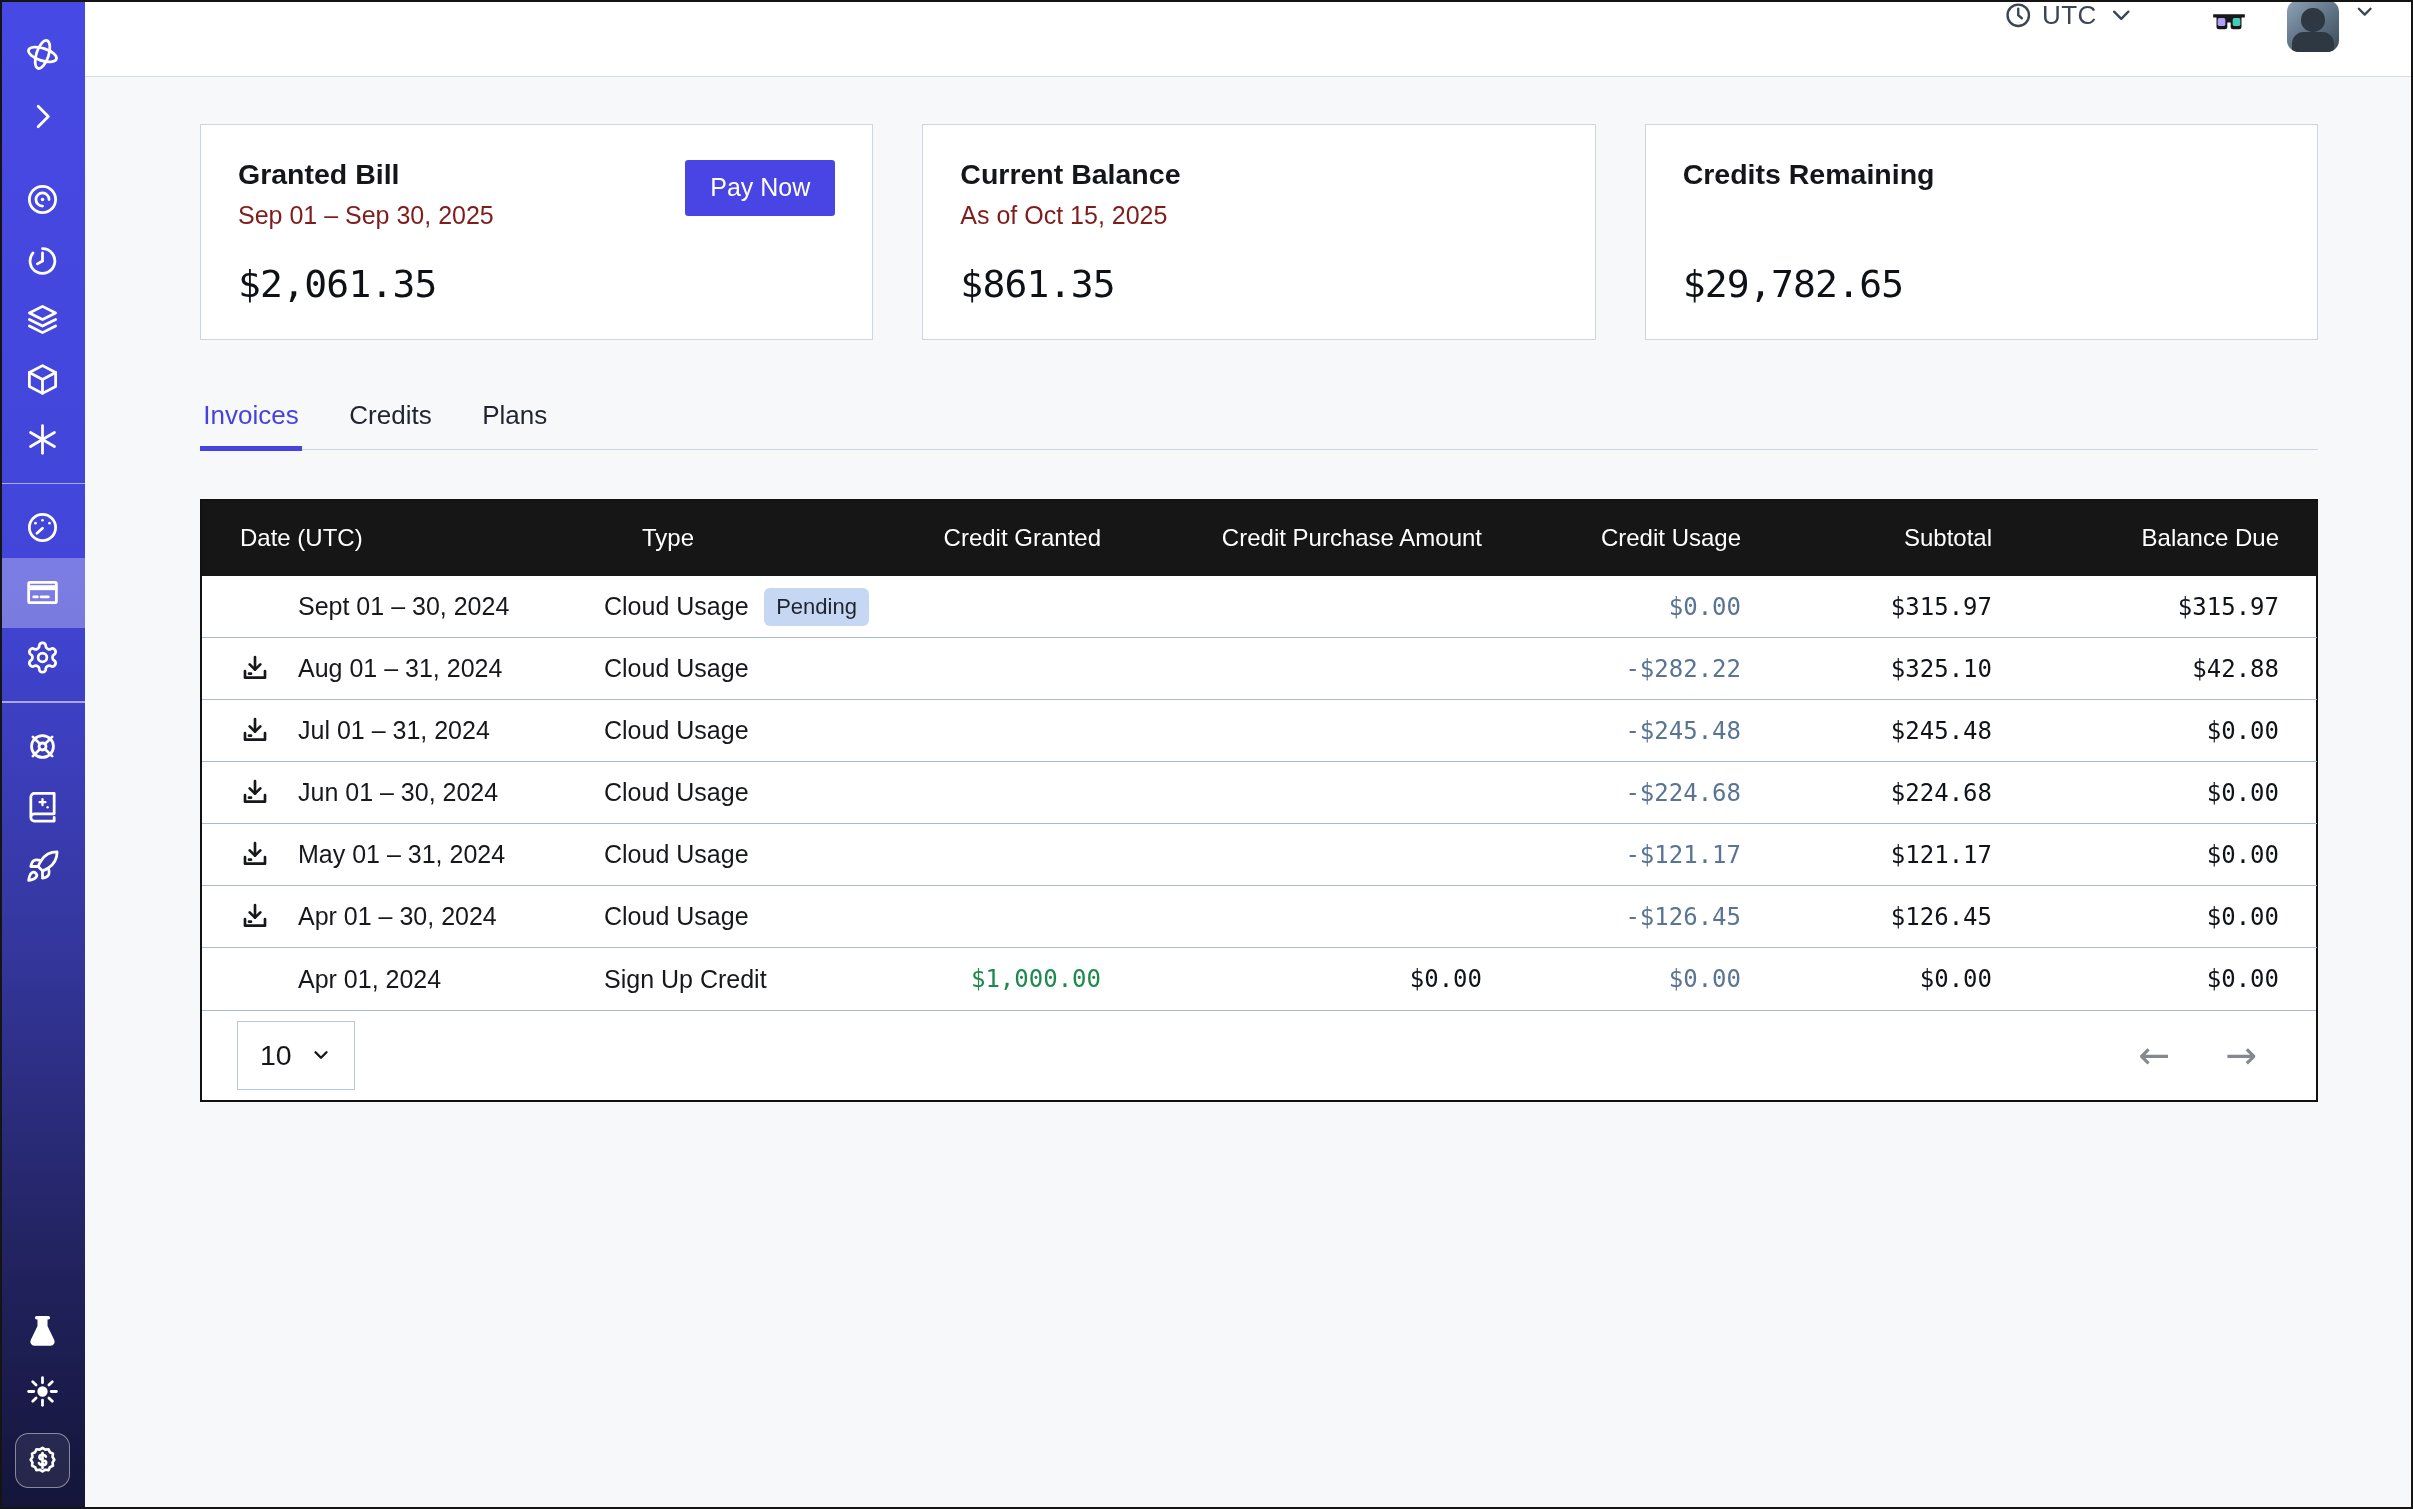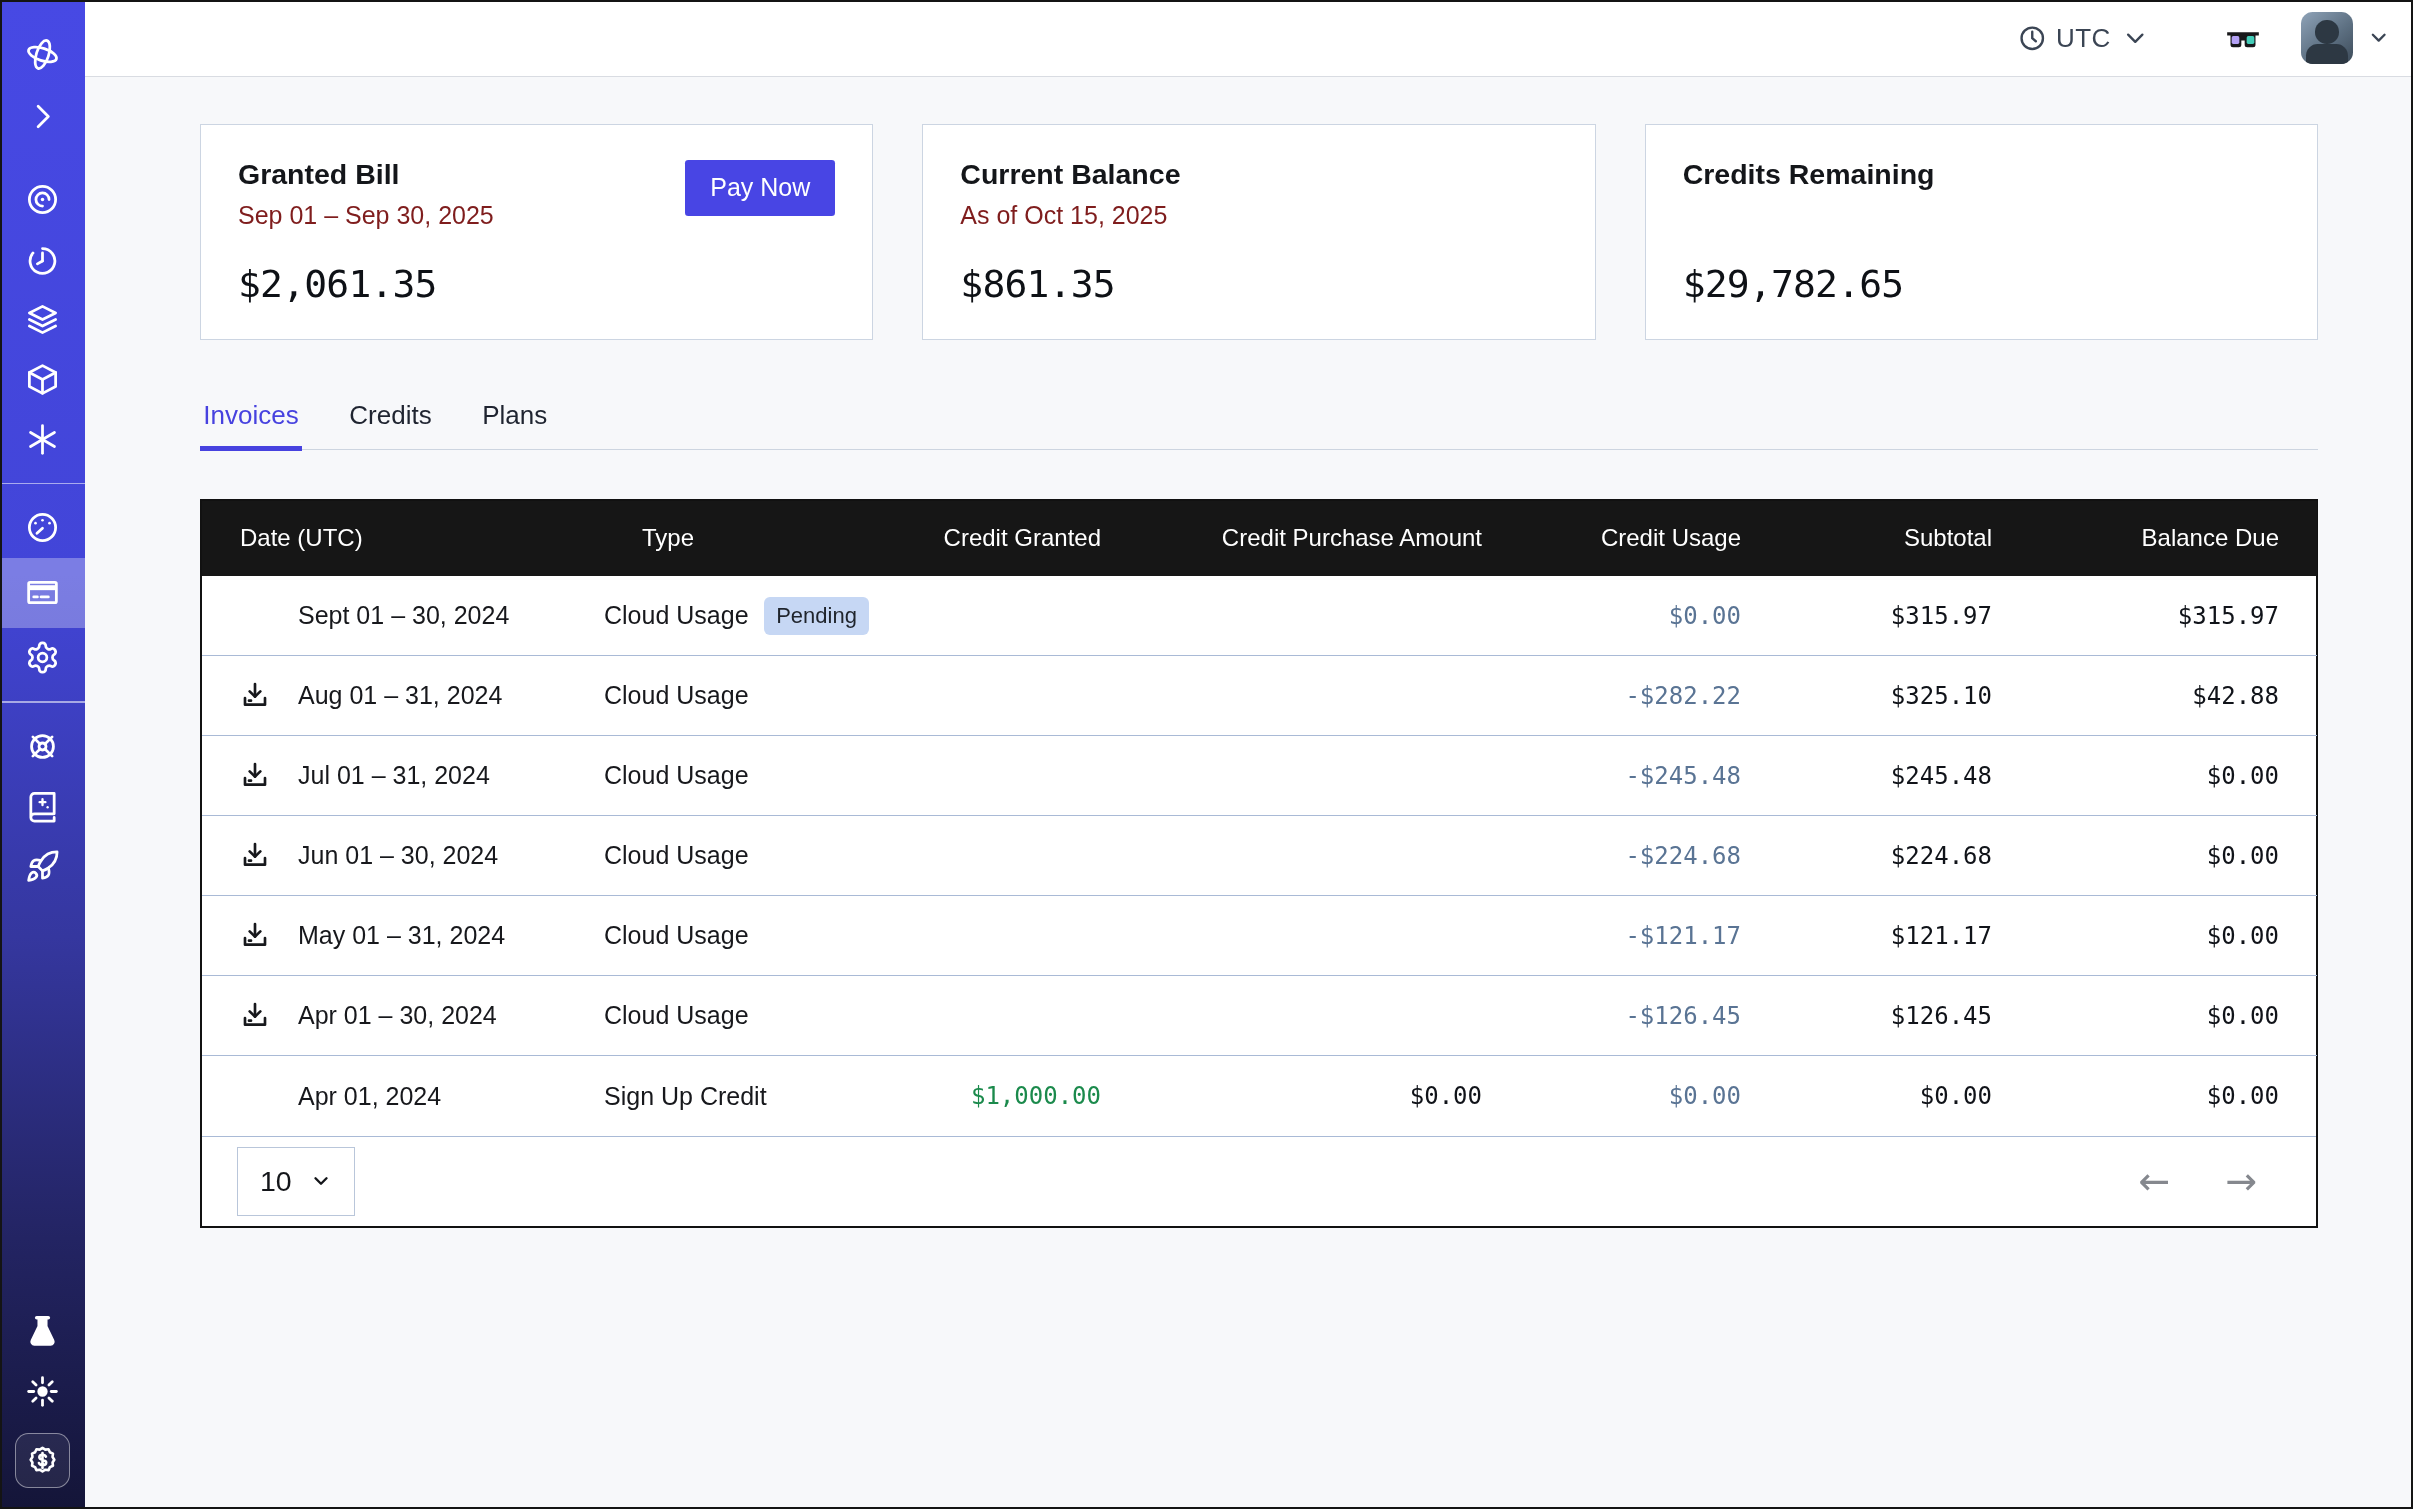--- a/index.html
+++ b/index.html
@@ -23,21 +23,21 @@
   .sb-spacer { flex:1 1 auto; }
   .sb-coin { width:55px; height:55px; border:1.7px solid rgba(255,255,255,0.45); border-radius:13.4px;
     background:rgba(255,255,255,0.07); display:flex; align-items:center; justify-content:center;
     margin:11.7px 0 22px 0; cursor:pointer; flex:0 0 auto;}
   .sb-coin svg { width:33px; height:33px; stroke:#fff; fill:none; stroke-width:1.9;
     stroke-linecap:round; stroke-linejoin:round;}
 
   
   .main { flex:1 1 auto; display:flex; flex-direction:column; height:100%; min-width:0; }
   .topbar { height:77px; flex:0 0 77px; background:#ffffff; border-bottom:1.7px solid #d9dce2;
-    display:flex; align-items:center; justify-content:flex-end; padding-right:23px; }
+    display:flex; align-items:flex-start; justify-content:flex-end; padding-right:37px; }
   .tz { display:flex; align-items:center; gap:10px; cursor:pointer; color:#3b4554; }
   .tz svg { width:28.5px; height:28.5px; stroke:#3b4554; fill:none; stroke-width:2; stroke-linecap:round; }
   .tz-label { font-size:26px; letter-spacing:0.4px; }
   .chev { width:23.4px; height:23.4px; stroke:#3b4554; fill:none; stroke-width:2.4; stroke-linecap:round; stroke-linejoin:round; }
   .goggles { margin-left:74px; cursor:pointer; display:flex; }
   .avatar { width:52px; height:52px; border-radius:11.7px; margin-left:38px; cursor:pointer;
     background:linear-gradient(140deg,#8fa3b8 0%,#5d7082 55%,#3c4a58 100%); position:relative; overflow:hidden; }
   .avatar::before { content:""; position:absolute; left:14.2px; top:8.4px; width:23.4px; height:23.4px;
     border-radius:50%; background:#2d3843; }
   .avatar::after { content:""; position:absolute; left:5px; top:32px; width:42px; height:27px;
@@ -64,21 +64,21 @@
   .tab { font-size:26px; padding:0 3.3px 18.4px 3.3px; color:#1f2430; cursor:pointer; position:relative; }
   .tab.active { color:#4742df; }
   .tab.active::after { content:""; position:absolute; left:0; right:0; bottom:-1.7px; height:5px; background:#4742df; }
 
   
   .table-wrap { margin-top:49px; border:2.5px solid #111; background:#fff; }
   table { width:100%; border-collapse:collapse; table-layout:fixed; }
   thead th { background:#161616; color:#fff; font-weight:500; font-size:24px; height:75px;
     text-align:right; padding:0 38px 0 0; }
   thead th.l { text-align:left; padding:0 0 0 38px; }
-  tbody td { height:80px; border-top:1.7px solid #a9bad6; font-size:25px;margin-top:12px; }
+  tbody td { height:62px; border-top:1.7px solid #a9bad6; font-size:25px;margin-top:12px; }
   tbody tr:first-child td { border-top:none; }
   td.c-date { padding-left:37px; }
   .date-flex { display:flex; align-items:center; }
   .dl-slot { width:59px; flex:0 0 59px; display:flex; align-items:center; }
   .dl-btn { background:none; border:none; cursor:pointer; display:flex; padding:0; }
   .dl-btn svg { width:32px; height:32px; stroke:#17181c; fill:none; stroke-width:2; stroke-linecap:round; stroke-linejoin:round; }
   td.c-type { padding-left:0; }
   .type-flex { display:flex; align-items:center; gap:15px; }
   .badge { background:#c6d7f4; color:#1f242c; font-size:22px; padding:5.9px 12.6px; border-radius:5.9px; }
   td.num { text-align:right; padding-right:38px; font-family:"DejaVu Sans Mono", monospace;

